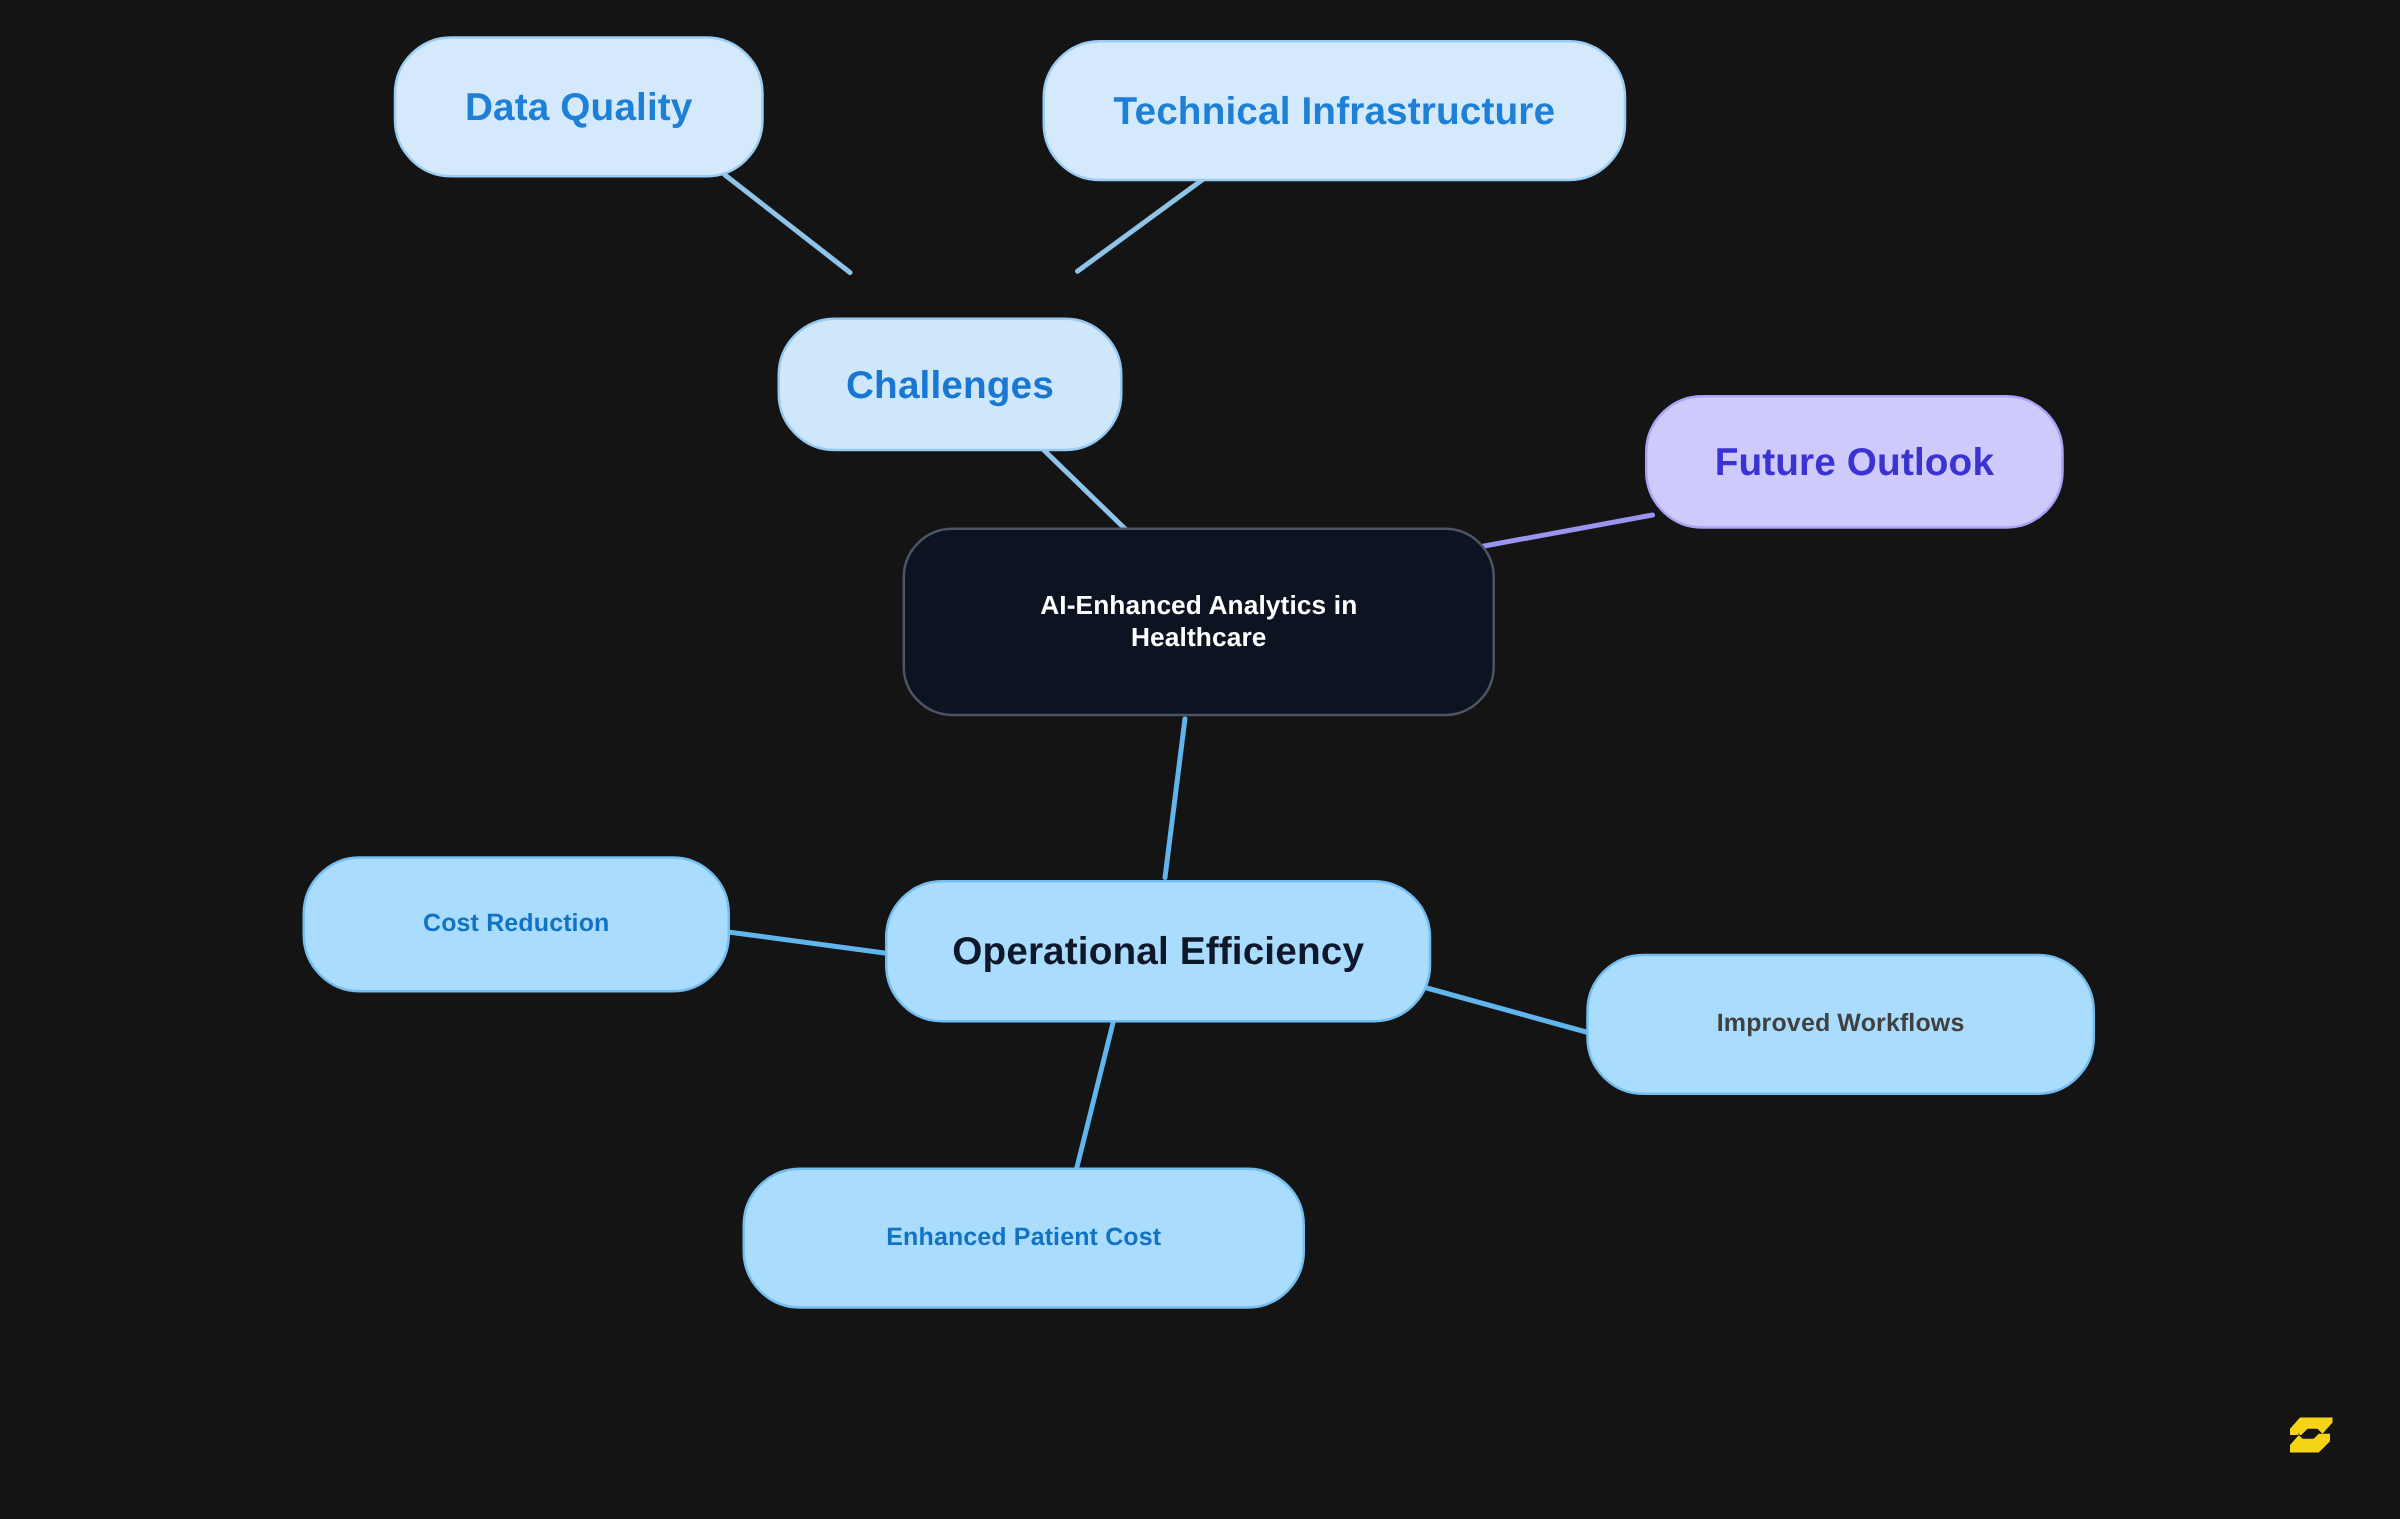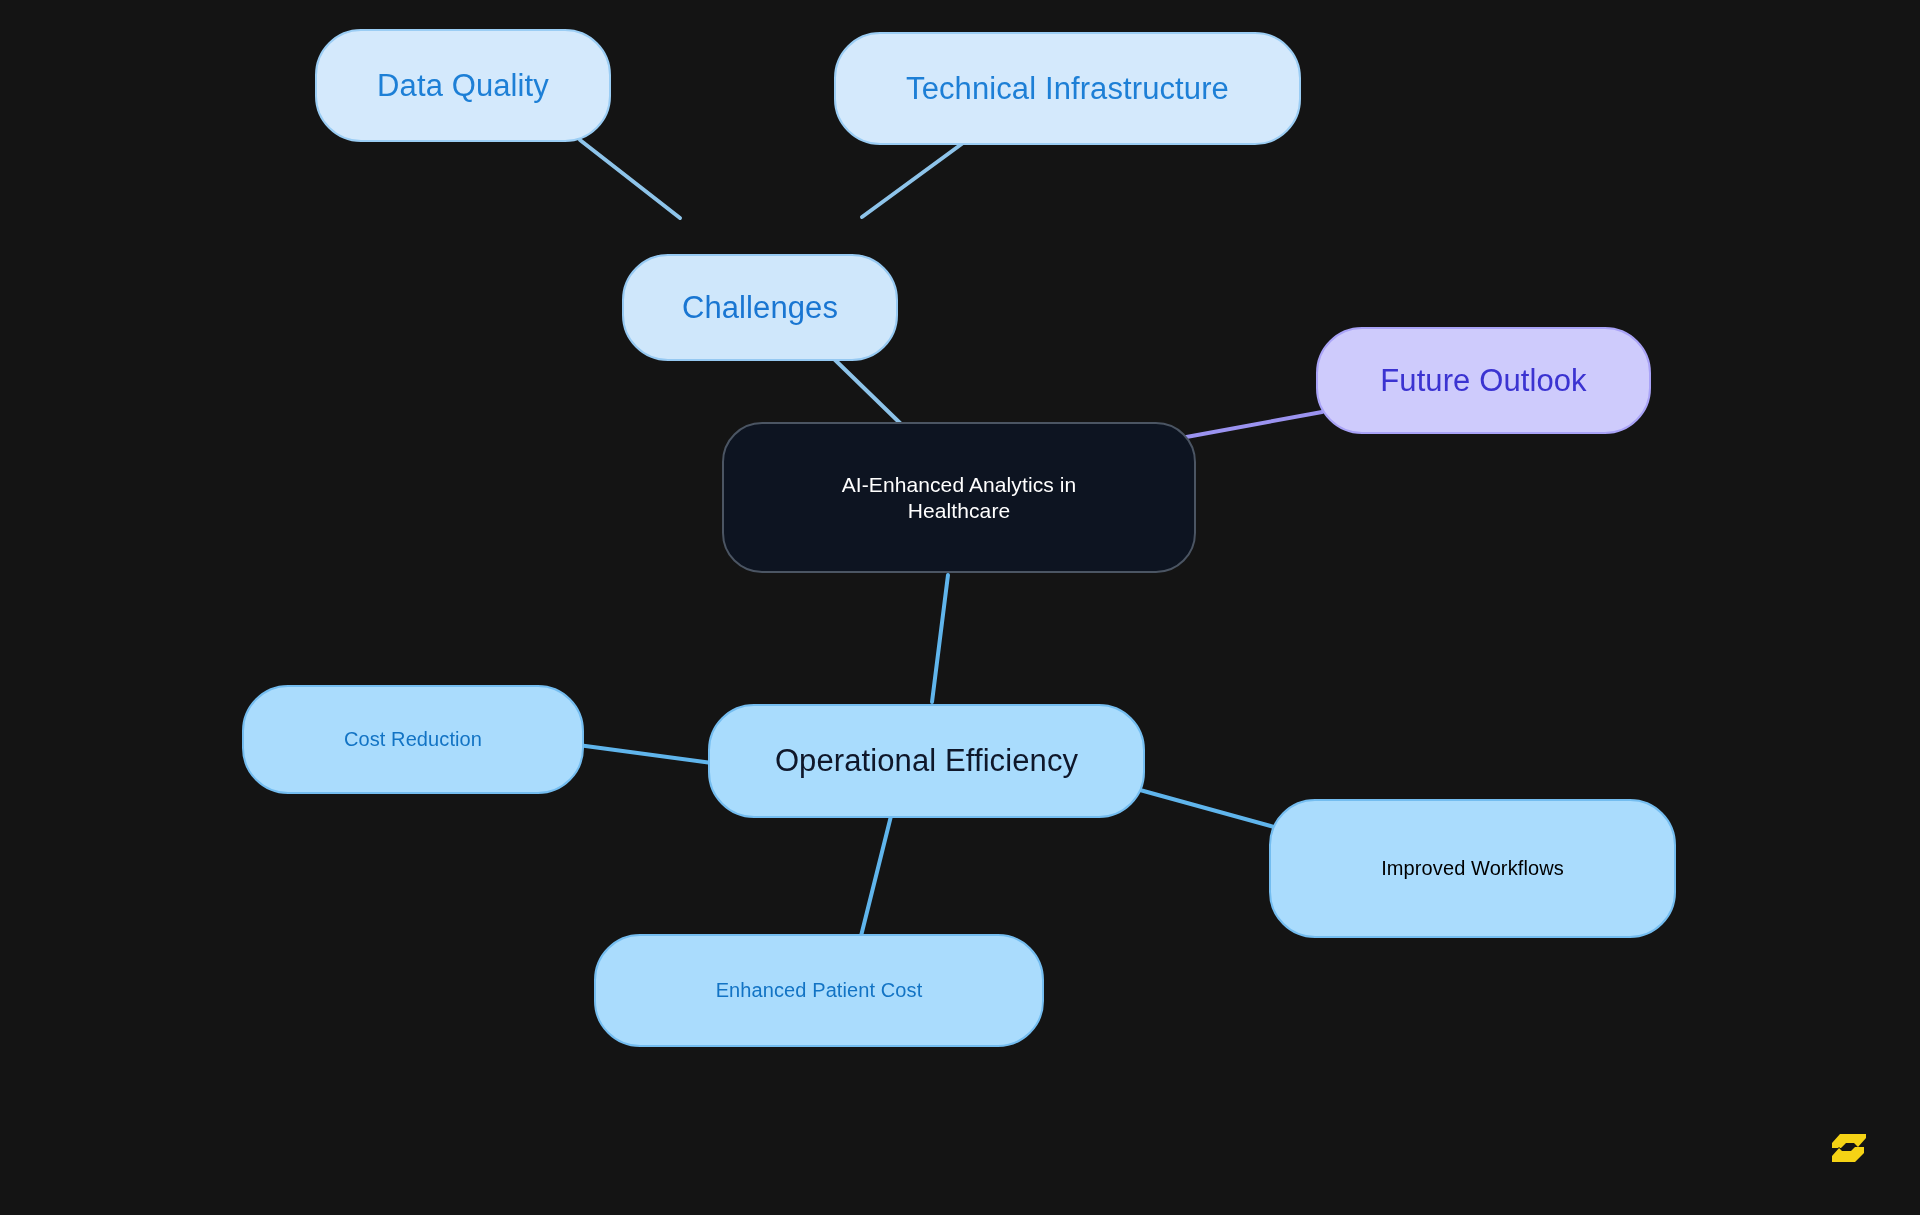--- a/index.html
+++ b/index.html
@@ -7,20 +7,21 @@
     padding: 0;
     background: #141414;
   }
   #canvas {
     position: relative;
     width: 1920px;
     height: 1215px;
     background: #141414;
     overflow: hidden;
     font-family: "Liberation Sans", sans-serif;
+    font-weight: bold;
   }
   #edges {
     position: absolute;
     left: 0; top: 0;
     width: 1920px;
     height: 1215px;
     pointer-events: none;
   }
   .node {
     position: absolute;
@@ -93,25 +94,25 @@
       <line x1="1181" y1="438" x2="1322" y2="412" stroke="#9b93f0" stroke-width="4" stroke-linecap="round"></line>
       <line x1="948" y1="575" x2="932" y2="702" stroke="#60b5ec" stroke-width="4" stroke-linecap="round"></line>
       <line x1="578" y1="745" x2="712" y2="763" stroke="#60b5ec" stroke-width="4" stroke-linecap="round"></line>
       <line x1="1140" y1="790" x2="1274" y2="827" stroke="#60b5ec" stroke-width="4" stroke-linecap="round"></line>
       <line x1="891" y1="816" x2="861" y2="936" stroke="#60b5ec" stroke-width="4" stroke-linecap="round"></line>
     </svg>
 
   <div class="node node-leaf-light" style="left: 315px; top: 29px; width: 296px; height: 113px; background: rgb(212, 233, 252); border-color: rgb(155, 205, 244); color: rgb(29, 127, 214);">Data Quality</div>
   <div class="node node-leaf-light" style="left: 834px; top: 32px; width: 467px; height: 113px; background: rgb(212, 233, 252); border-color: rgb(155, 205, 244); color: rgb(29, 127, 214);">Technical Infrastructure</div>
   <div class="node node-branch-light" style="left: 622px; top: 218px; width: 276px; height: 107px; background: rgb(207, 231, 251); border-color: rgb(150, 201, 242); color: rgb(25, 118, 210); margin-top: 36px;">Challenges</div>
-  <div class="node node-accent-purple" style="left: 1316px; top: 316px; width: 335px; height: 107px; background: rgb(206, 203, 252); border-color: rgb(169, 163, 247); color: rgb(59, 51, 209); margin-top: 11px;">Future Outlook</div>
+  <div class="node node-accent-purple" style="left: 1316px; top: 316px; width: 335px; height: 107px; background: rgb(206, 203, 252); border-color: rgb(169, 163, 247); color: rgb(59, 51, 209);">Future Outlook</div>
   <div class="node node-root" style="left: 722px; top: 422px; width: 474px; height: 151px; background: rgb(13, 20, 33); border-color: rgb(75, 85, 99); color: rgb(255, 255, 255);">AI-Enhanced Analytics in
 Healthcare</div>
   <div class="node node-leaf-sky" style="left: 242px; top: 685px; width: 342px; height: 109px; background: rgb(170, 220, 253); border-color: rgb(116, 189, 240); color: rgb(18, 115, 196);">Cost Reduction</div>
   <div class="node node-branch-sky" style="left: 708px; top: 704px; width: 437px; height: 114px; background: rgb(169, 220, 253); border-color: rgb(116, 189, 240); color: #0f172a;">Operational Efficiency</div>
-  <div class="node node-leaf-sky" style="left: 1269px; top: 799px; width: 407px; height: 139px; background: rgb(170, 220, 253); border-color: rgb(116, 189, 240); color: #000000;">Improved Workflows</div>
+  <div class="node node-leaf-sky" style="left: 1269px; top: 763px; width: 407px; height: 113px; background: rgb(170, 220, 253); border-color: rgb(116, 189, 240); color: #404040;">Improved Workflows</div>
   <div class="node node-leaf-sky" style="left: 594px; top: 934px; width: 450px; height: 113px; background: rgb(170, 220, 253); border-color: rgb(116, 189, 240); color: rgb(18, 115, 196);">Enhanced Patient Cost</div>
 
   <svg id="logo" viewBox="0 0 42 44">
     <path id="logo-path" d="M32 8 L12 8 L4 17 L4 22 L13 22 L18 17 L26 17 L30 21 L12 21 L4 30 L4 36 L27 36 L36 27 L36 21 L27 21 L23 25 L14 25 L10 21 L30 21 L38 12 L38 8 Z" fill="#f5d315"></path>
   </svg>
 
 </div>
 
 </body></html>

